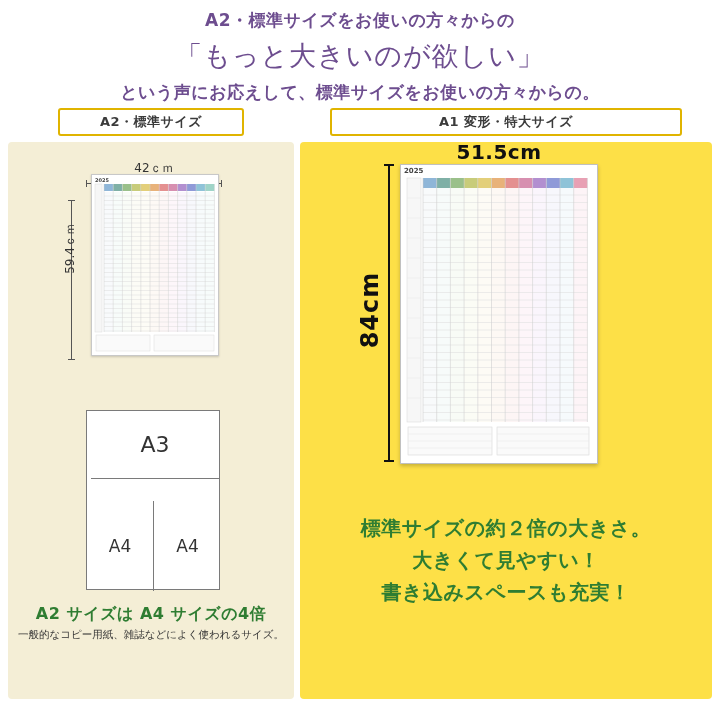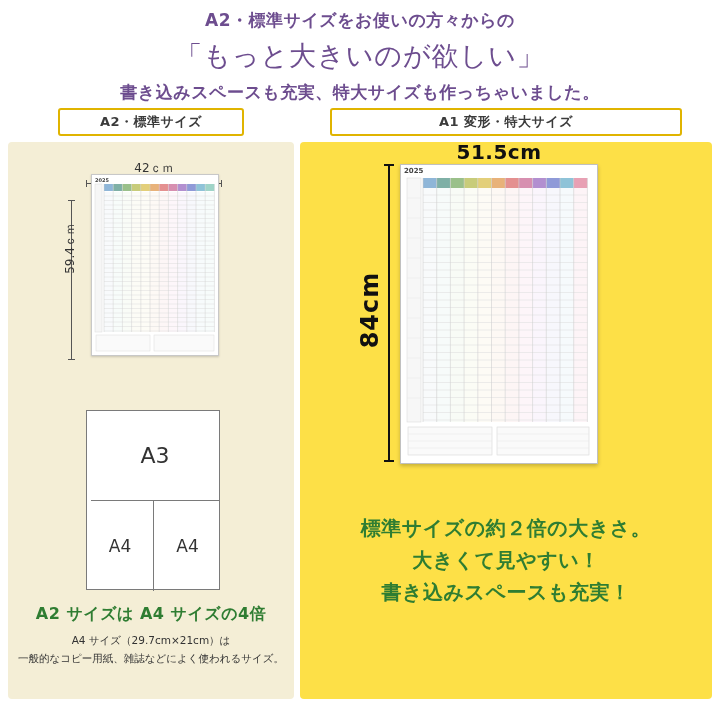--- a/index.html
+++ b/index.html
@@ -143,21 +143,21 @@
     font-size:5px;color:#444;font-weight:bold;
   }
 
   
   .paper-wrap{
     position:absolute;left:78px;top:268px;width:134px;height:180px;
     background:#ffffff;border:1px solid #7a7a7a;
     box-sizing:border-box;
   }
   .paper-a3{
-    position:absolute;left:4px;top:0;right:0;height:90px;
+    position:absolute;left:4px;top:0;right:0;height:68px;
     display:flex;align-items:center;justify-content:center;
     border-bottom:1px solid #7a7a7a;box-sizing:border-box;
     font-size:22px;color:#333;
   }
   .paper-a4l,.paper-a4r{
     position:absolute;top:90px;height:90px;
     display:flex;align-items:center;justify-content:center;
     font-size:17px;color:#333;box-sizing:border-box;
   }
   .paper-a4l{left:0;width:67px;border-right:1px solid #7a7a7a;}
@@ -205,21 +205,21 @@
   }
 </style>
 </head>
 <body>
 
 <div class="page">
 
   <div class="header">
     <div class="hdr-line1">A2・標準サイズをお使いの方々からの</div>
     <div class="hdr-line2">「もっと大きいのが欲しい」</div>
-    <div class="hdr-line3">書き込みスペースも充実、特大サイズも作っちゃいました。</div>
+    <div class="hdr-line3">という声にお応えして、標準サイズをお使いの方々からの。</div>
   </div>
 
   <div class="panels">
 
     <div class="panel panel-left">
       <div class="panel-tab">A2・標準サイズ</div>
       <div class="panel-body">
 
         <div class="meas-top">
 
@@ -333,21 +333,20 @@
         </div>
 
         <div class="paper-wrap">
           <div class="paper-a3">A3</div>
           <div class="paper-a4l">A4</div>
           <div class="paper-a4r">A4</div>
         </div>
 
         <div class="left-caption">
           <div class="cap-main">A2 サイズは A4 サイズの4倍</div>
-          <div class="cap-sub1">A4 サイズ（29.7cm×21cm）は</div>
           <div class="cap-sub2">一般的なコピー用紙、雑誌などによく使われるサイズ。</div>
         </div>
 
       </div>
     </div>
 
     <div class="panel panel-right">
       <div class="panel-tab">A1 変形・特大サイズ</div>
       <div class="panel-body">
 

